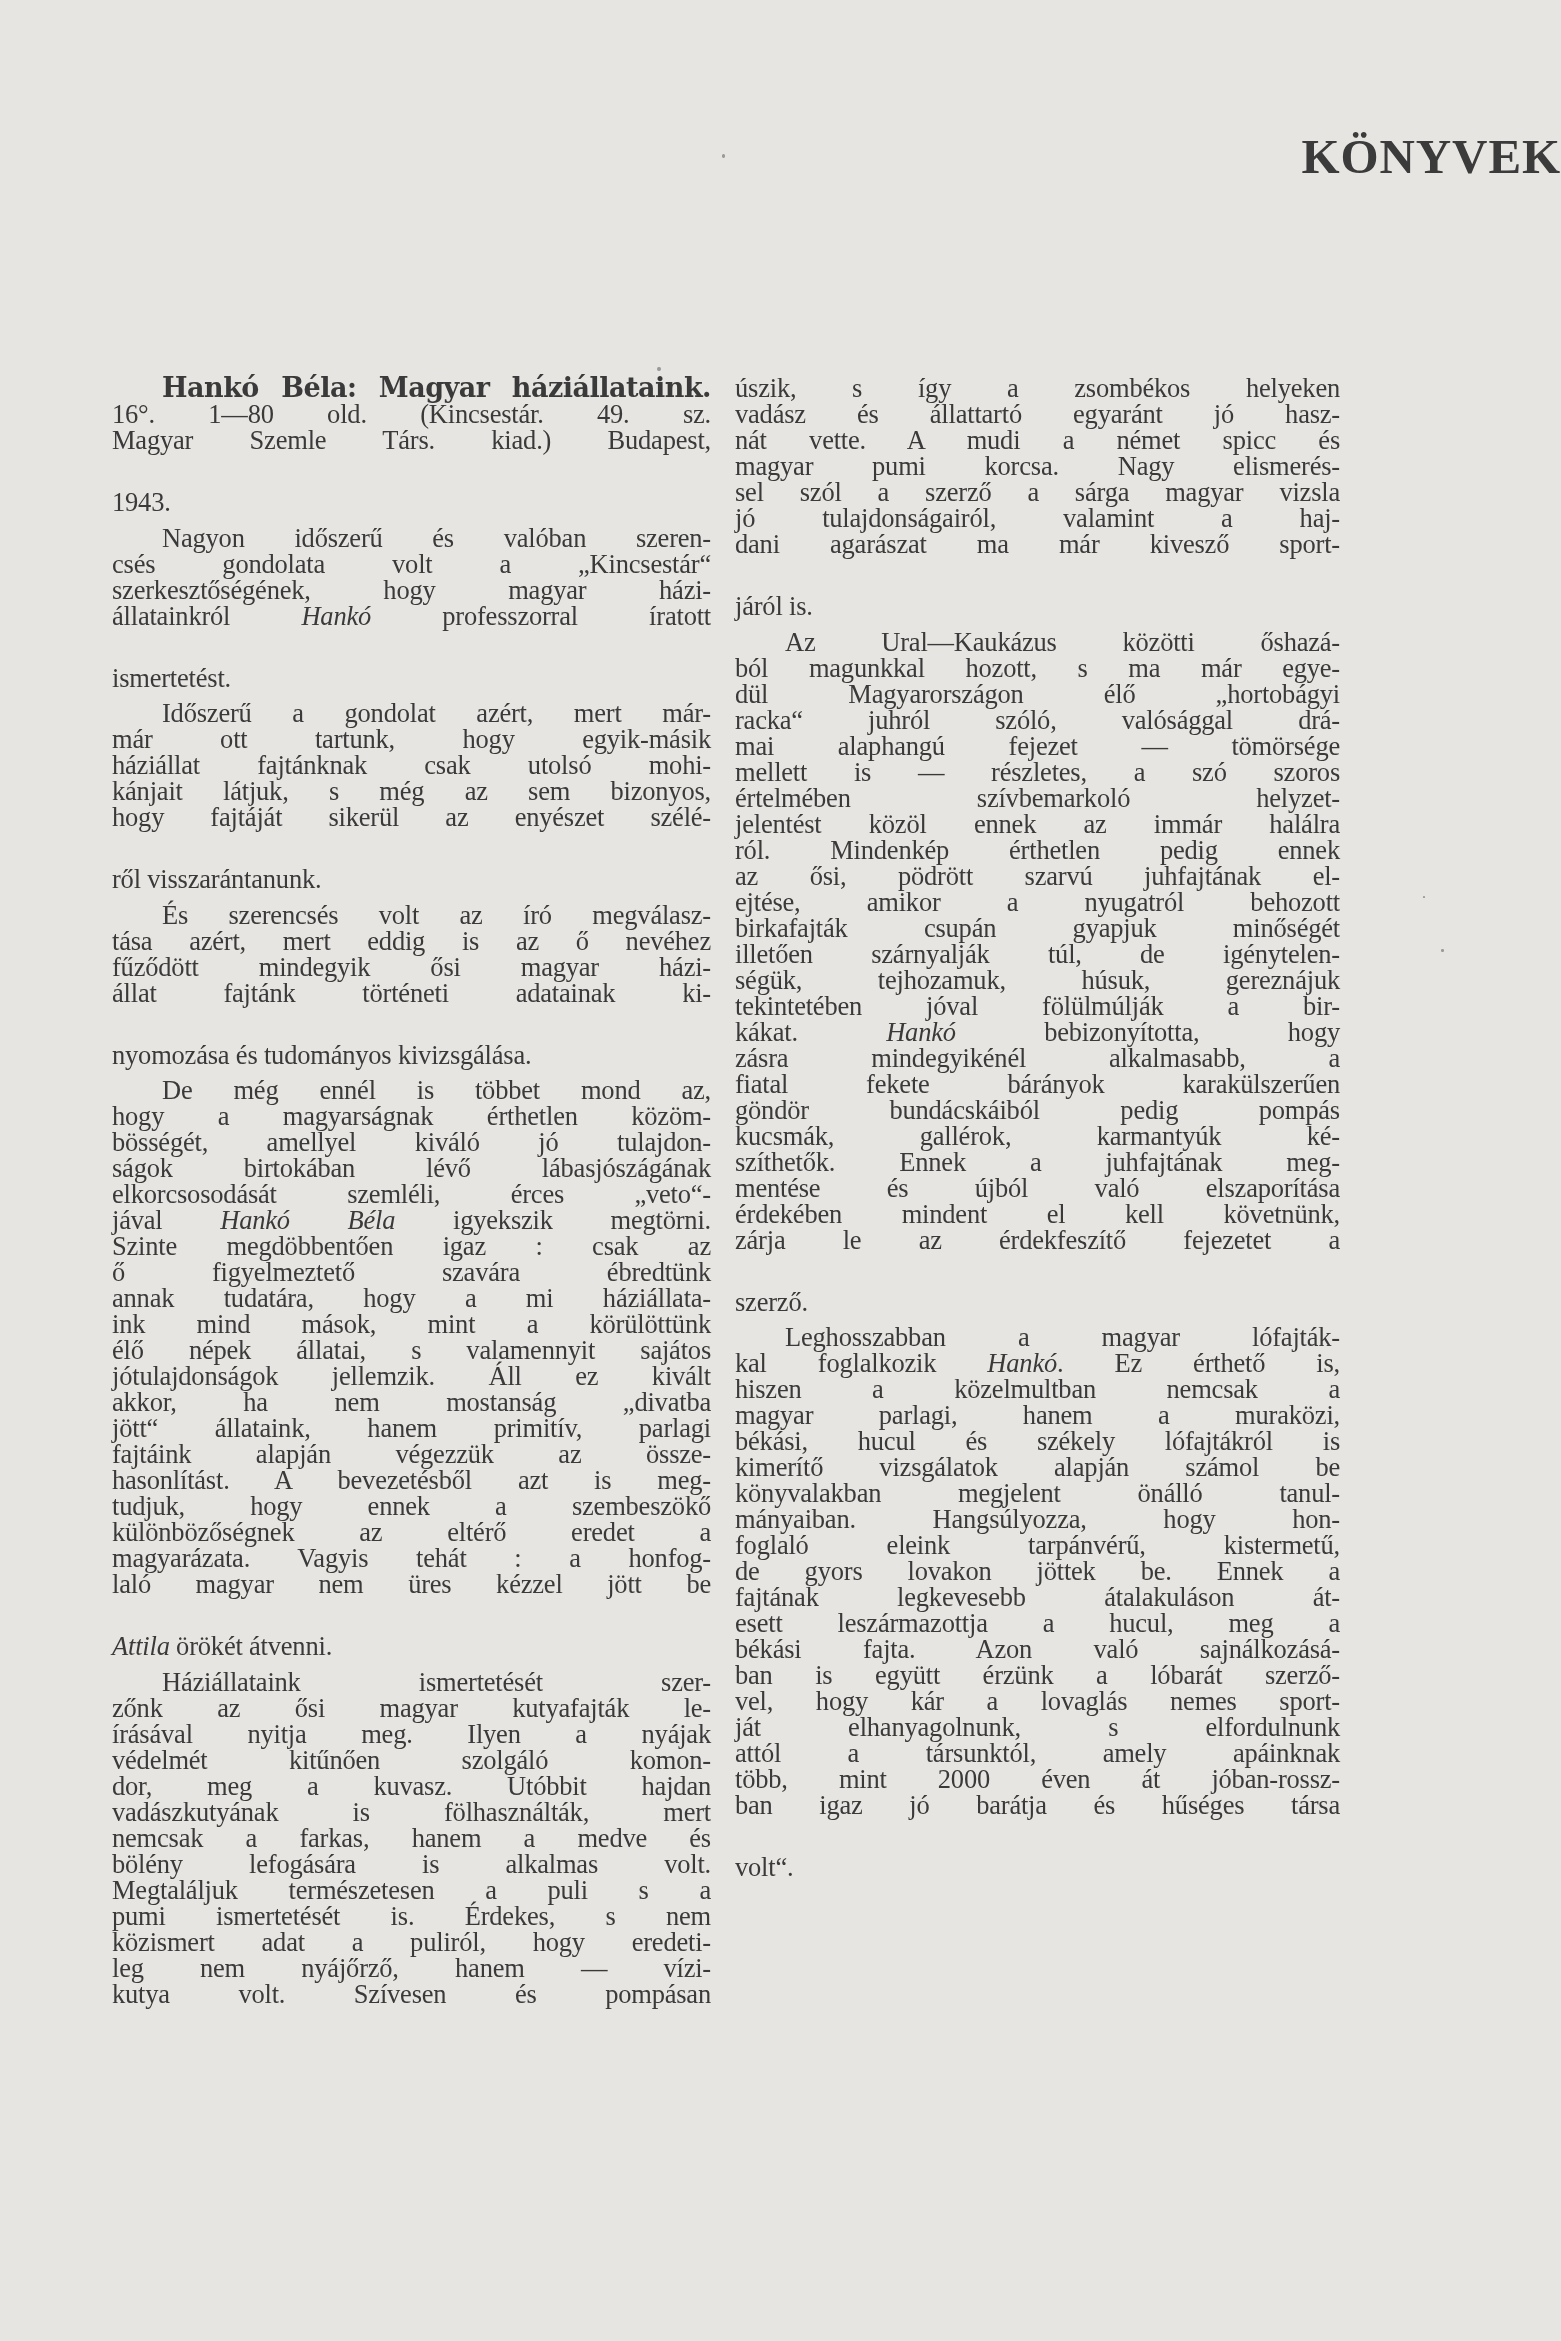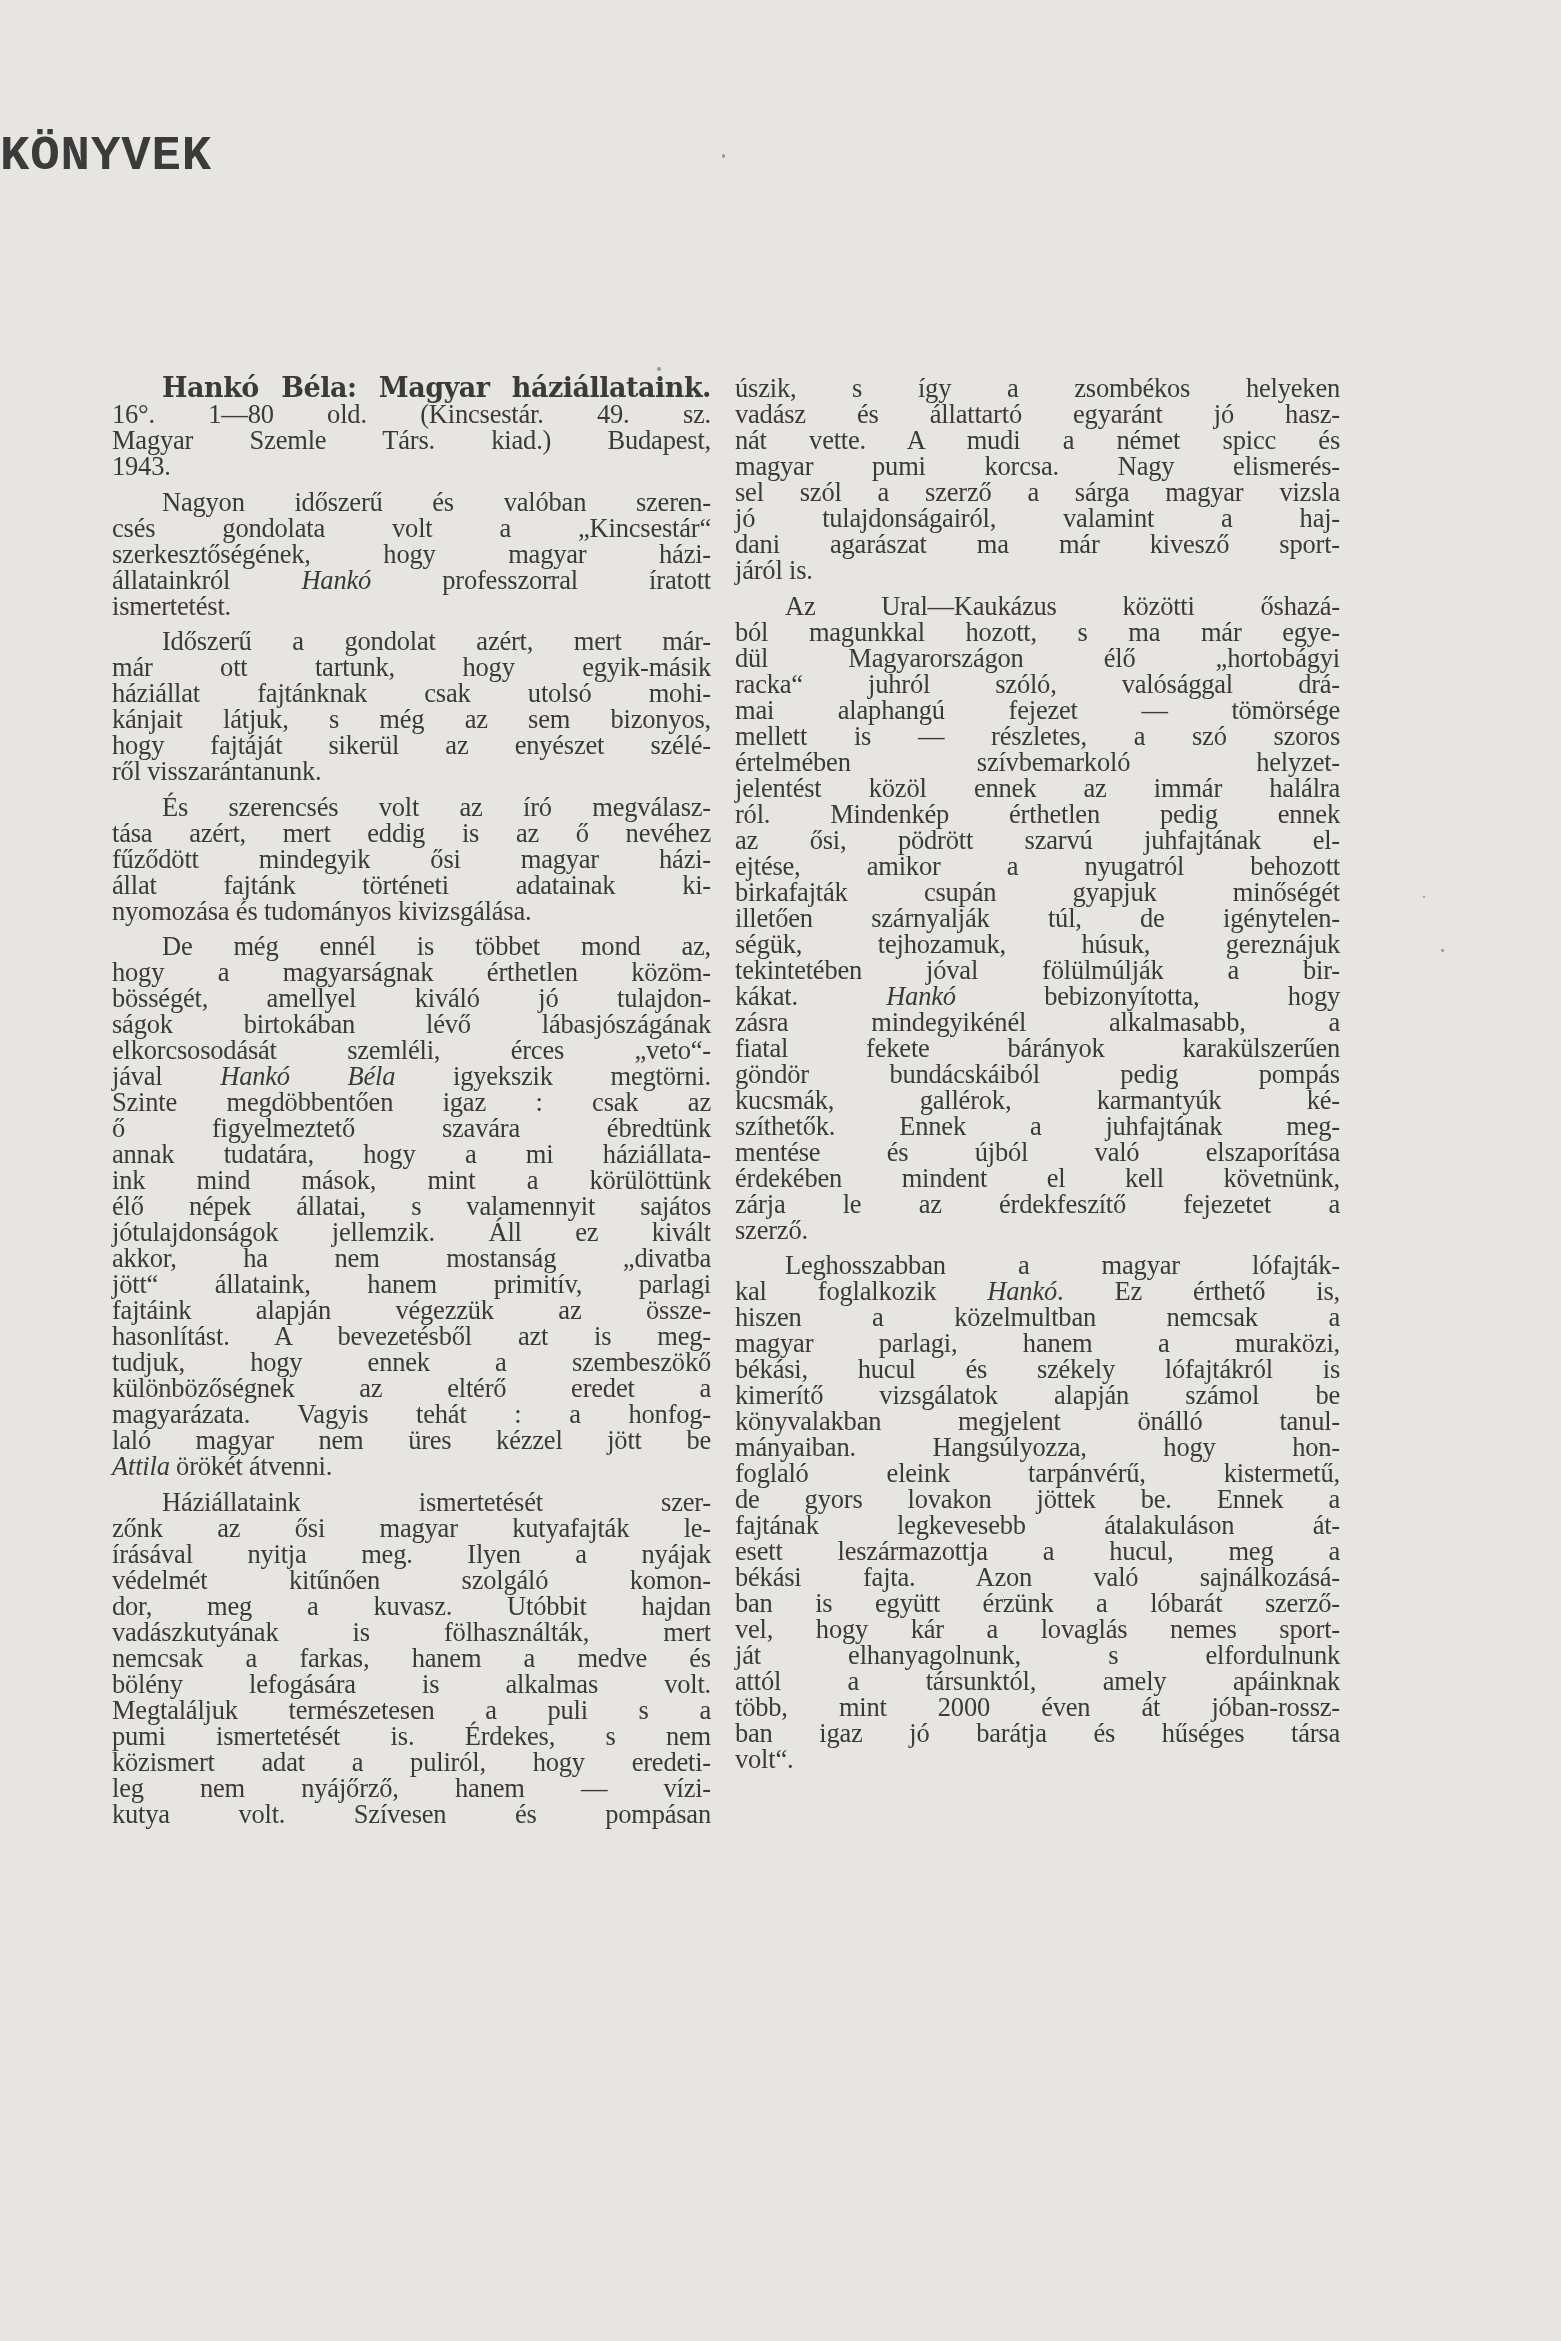--- a/index.html
+++ b/index.html
@@ -5,37 +5,37 @@
   html, body { margin: 0; padding: 0; }
   body {
     width: 1561px; height: 2342px;
     background: #e7e5e2;
     position: relative; overflow: hidden;
     font-family: "Liberation Serif", "DejaVu Serif", serif;
     color: #3a3a3a;
   }
   .page-title {
     position: absolute; left: 0; top: 128px; width: 1561px;
-    text-align: left;
-    font-family: Liberation Mono, monospace;
+    text-align: right;
+    font-family: Liberation Serif, serif;
     font-weight: bold; font-size: 49px; letter-spacing: 0.9px;
     color: #3b3b3b;
   }
   .column { position: absolute; top: 375px; }
   .col-left { left: 112px; width: 599px; }
   .col-right { left: 735px; width: 605px; }
   .para { margin: 0 0 9.5px 0; }
   .line {
     display: block;
     font-size: 26.5px; line-height: 26px; height: 26px;
     text-align: justify; text-align-last: justify;
     white-space: nowrap; overflow: visible;
     letter-spacing: -0.2px;
   }
-  .line.last { text-align-last: left; }
+  .line.last { text-align-last: left; margin-top: 36px; }
   .line.indent { padding-left: 50px; }
   .line.bold-head { font-weight: bold; font-family: "DejaVu Serif", serif; font-size: 27px; letter-spacing: -0.5px; }
   i { font-style: italic; }
   .speck { position: absolute; background: #9a9a9a; border-radius: 50%; }
 </style>
 </head>
 <body>
 
 <div class="page-title">KÖNYVEK</div>
 

